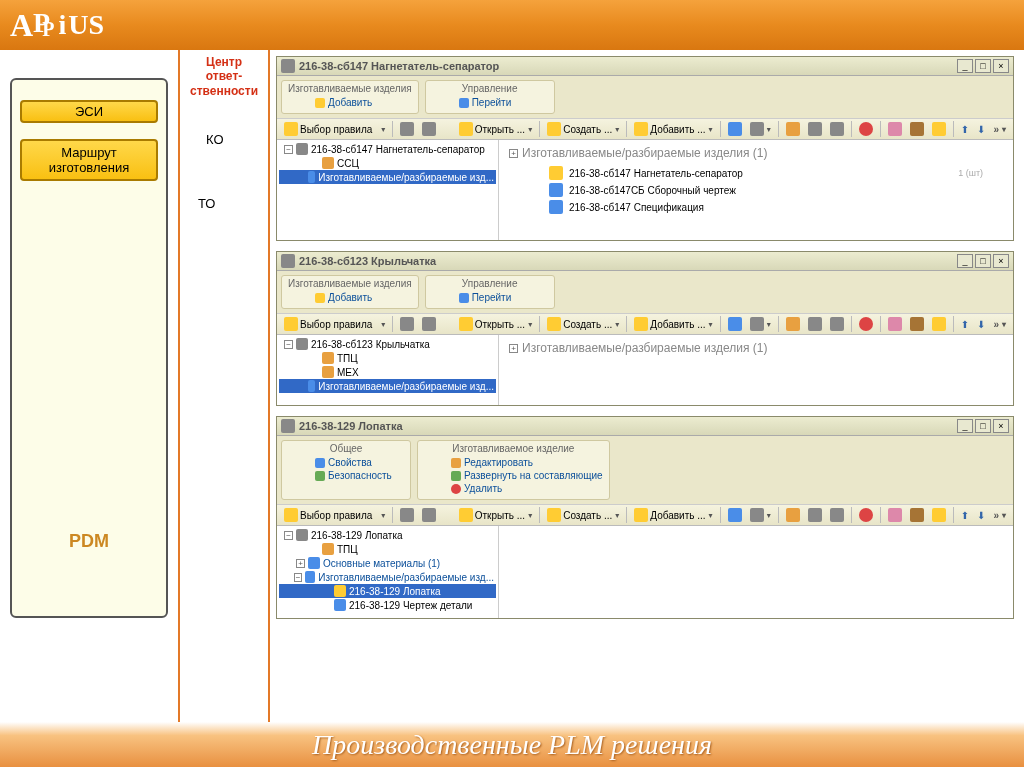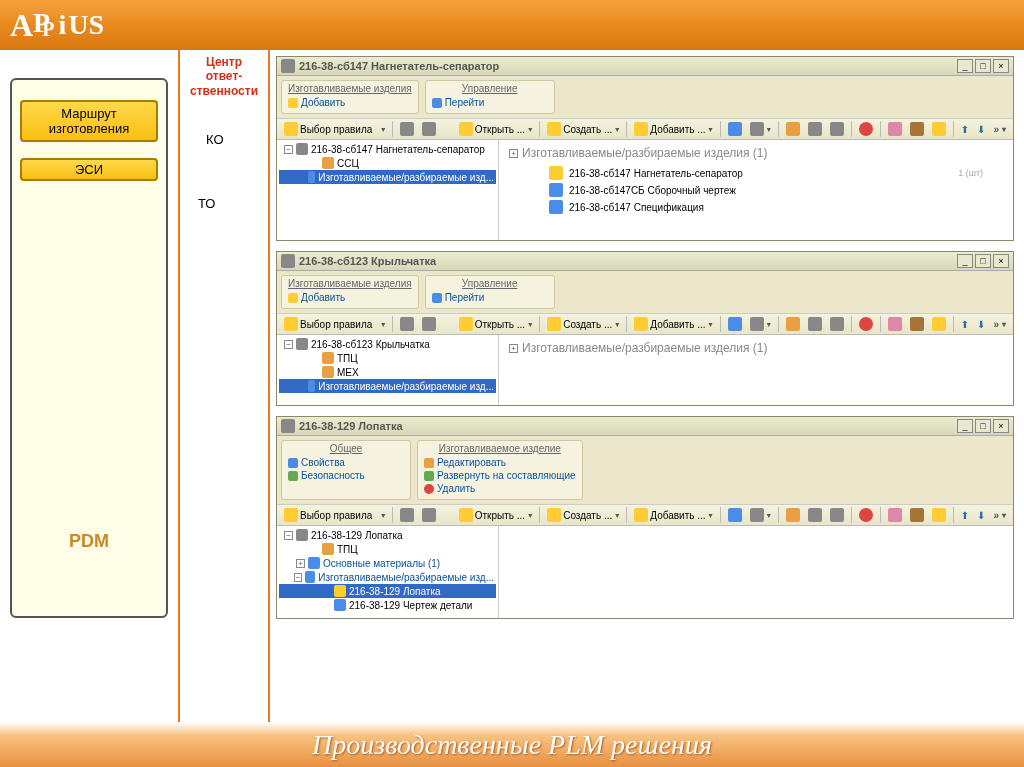--- a/index.html
+++ b/index.html
@@ -32,22 +32,22 @@
 
 .window { border: 1px solid #8a8a6b; background: #f0f0d8; font-size: 11px; }
 .title-bar { background: linear-gradient(#ececd0, #d8d8b8); padding: 2px 4px; display: flex; align-items: center; border-bottom: 1px solid #aaa; }
 .title-bar .ticon { width: 14px; height: 14px; margin-right: 4px; display: inline-block; }
 .title-bar .ttext { color: #555; font-weight: bold; flex: 1; }
 .title-bar .wbtns { display: flex; gap: 2px; }
 .title-bar .wbtn { width: 16px; height: 14px; border: 1px solid #888; background: #e8e8d0; display: flex; align-items: center; justify-content: center; font-size: 9px; cursor: pointer; }
 
 .groups-row { padding: 4px; background: #eae7ca; display: flex; gap: 6px; border-bottom: 1px solid #ccc; }
 .group-box { border: 1px solid #cfc8a0; border-radius: 3px; background: #f5f3df; padding: 2px 6px 4px; min-width: 130px; }
-.group-box .gtitle { color: #666; font-size: 10px; margin-bottom: 2px; text-align: center; text-decoration: underline; }
-.group-box .gitem { color: #0b4f9a; font-size: 10px; cursor: pointer; padding: 1px 0; display: flex; align-items: center; gap: 3px; }
+.group-box .gtitle { color: #666; font-size: 10px; margin-bottom: 2px; text-align: center; }
+.group-box .gitem { color: #0b4f9a; font-size: 10px; cursor: pointer; padding: 1px 0; display: flex; align-items: center; gap: 3px; margin-left: 27px; }
 .group-box .gitem .gi-icon { width: 10px; height: 10px; display: inline-block; }
 
 .toolbar { background: linear-gradient(#f5f3df, #e8e5c8); padding: 2px 4px; display: flex; align-items: center; gap: 2px; border-bottom: 1px solid #bbb; font-size: 10px; }
 .toolbar .tb-btn { padding: 1px 3px; cursor: pointer; display: flex; align-items: center; gap: 2px; }
 .toolbar .tb-btn .ico { width: 14px; height: 14px; display: inline-block; }
 .toolbar .spacer { flex: 1; }
 .toolbar .sep { width: 1px; height: 16px; background: #bbb; margin: 0 2px; }
 .toolbar .drop::after { content: "▾"; font-size: 8px; margin-left: 1px; color: #555; }
 
 .split-pane { display: flex; background: #fff; }
@@ -90,22 +90,22 @@
       <span class="logo-i">i</span>
       <span class="logo-u">U</span>
       <span class="logo-s">S</span>
   </div>
 </div>
 
 <div class="main-area">
 
   <div class="left-col">
     <div class="left-panel">
+      <div class="btn-yellow thin">ЭСИ</div>
       <div class="btn-yellow">Маршрут изготовления</div>
-      <div class="btn-yellow thin">ЭСИ</div>
       <div class="pdm-label">PDM</div>
     </div>
   </div>
 
   <div class="center-col">
     <div class="vline"></div>
     <div class="vline2"></div>
     <div class="center-header">
       <div>Центр</div>
       <div>ответ-</div>

